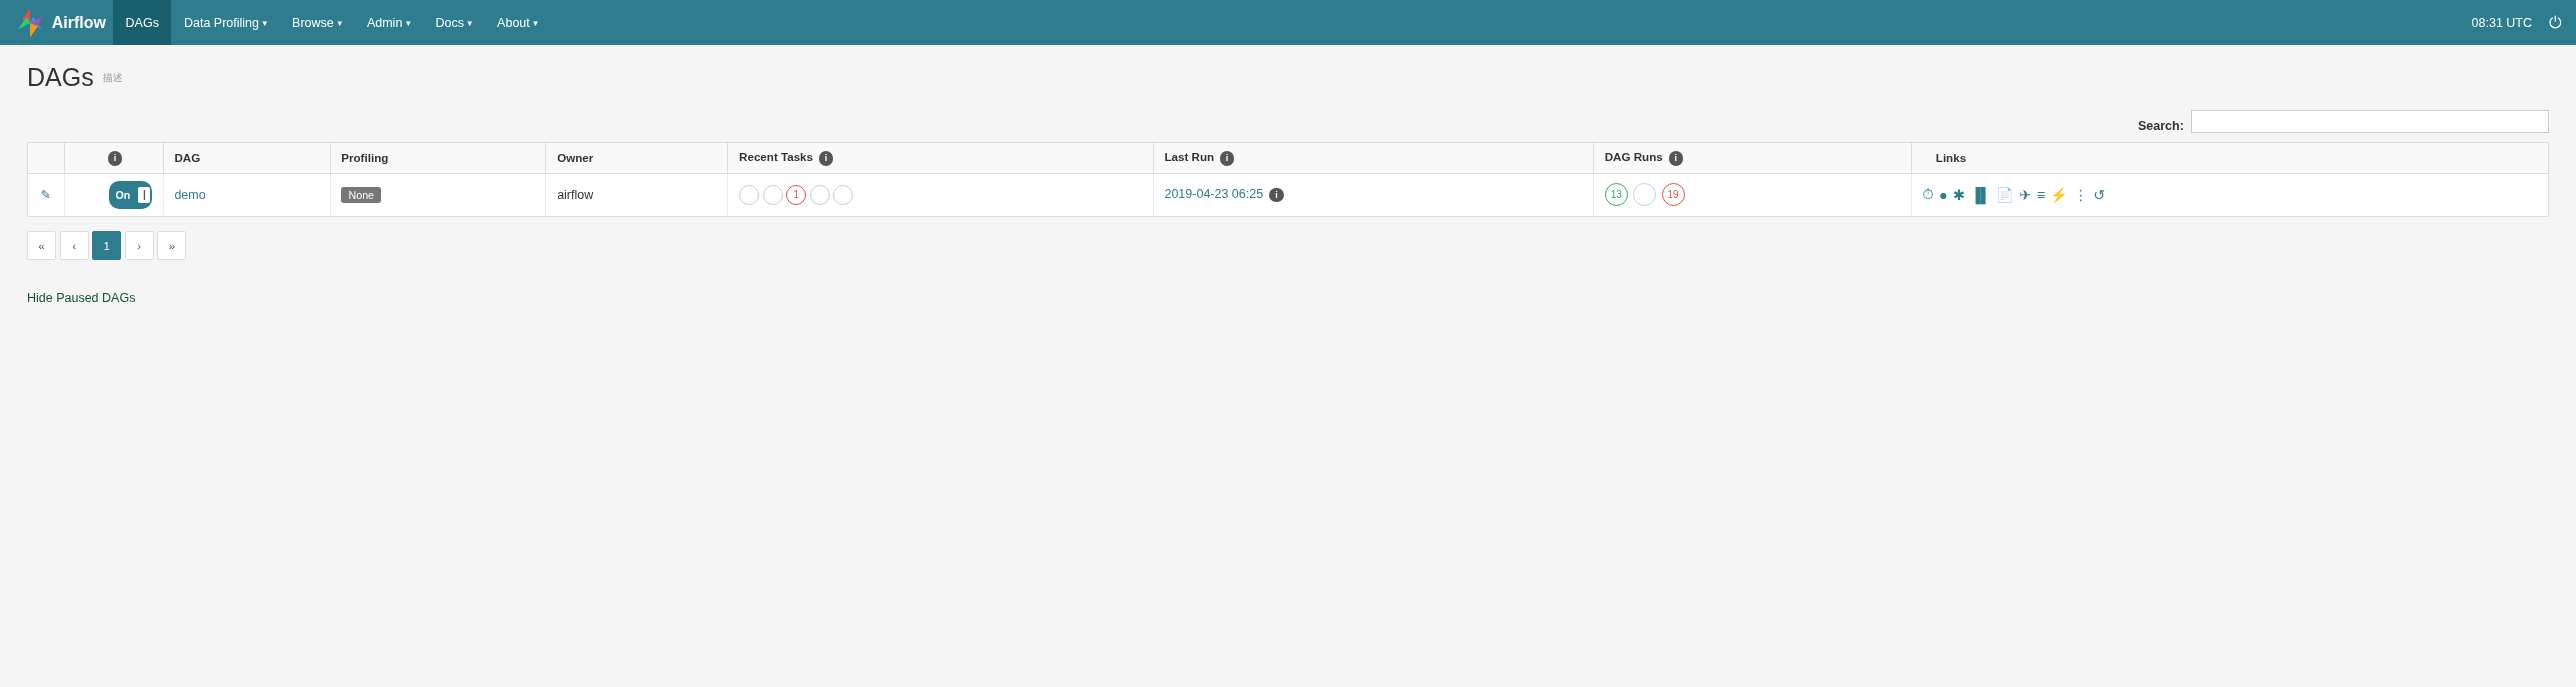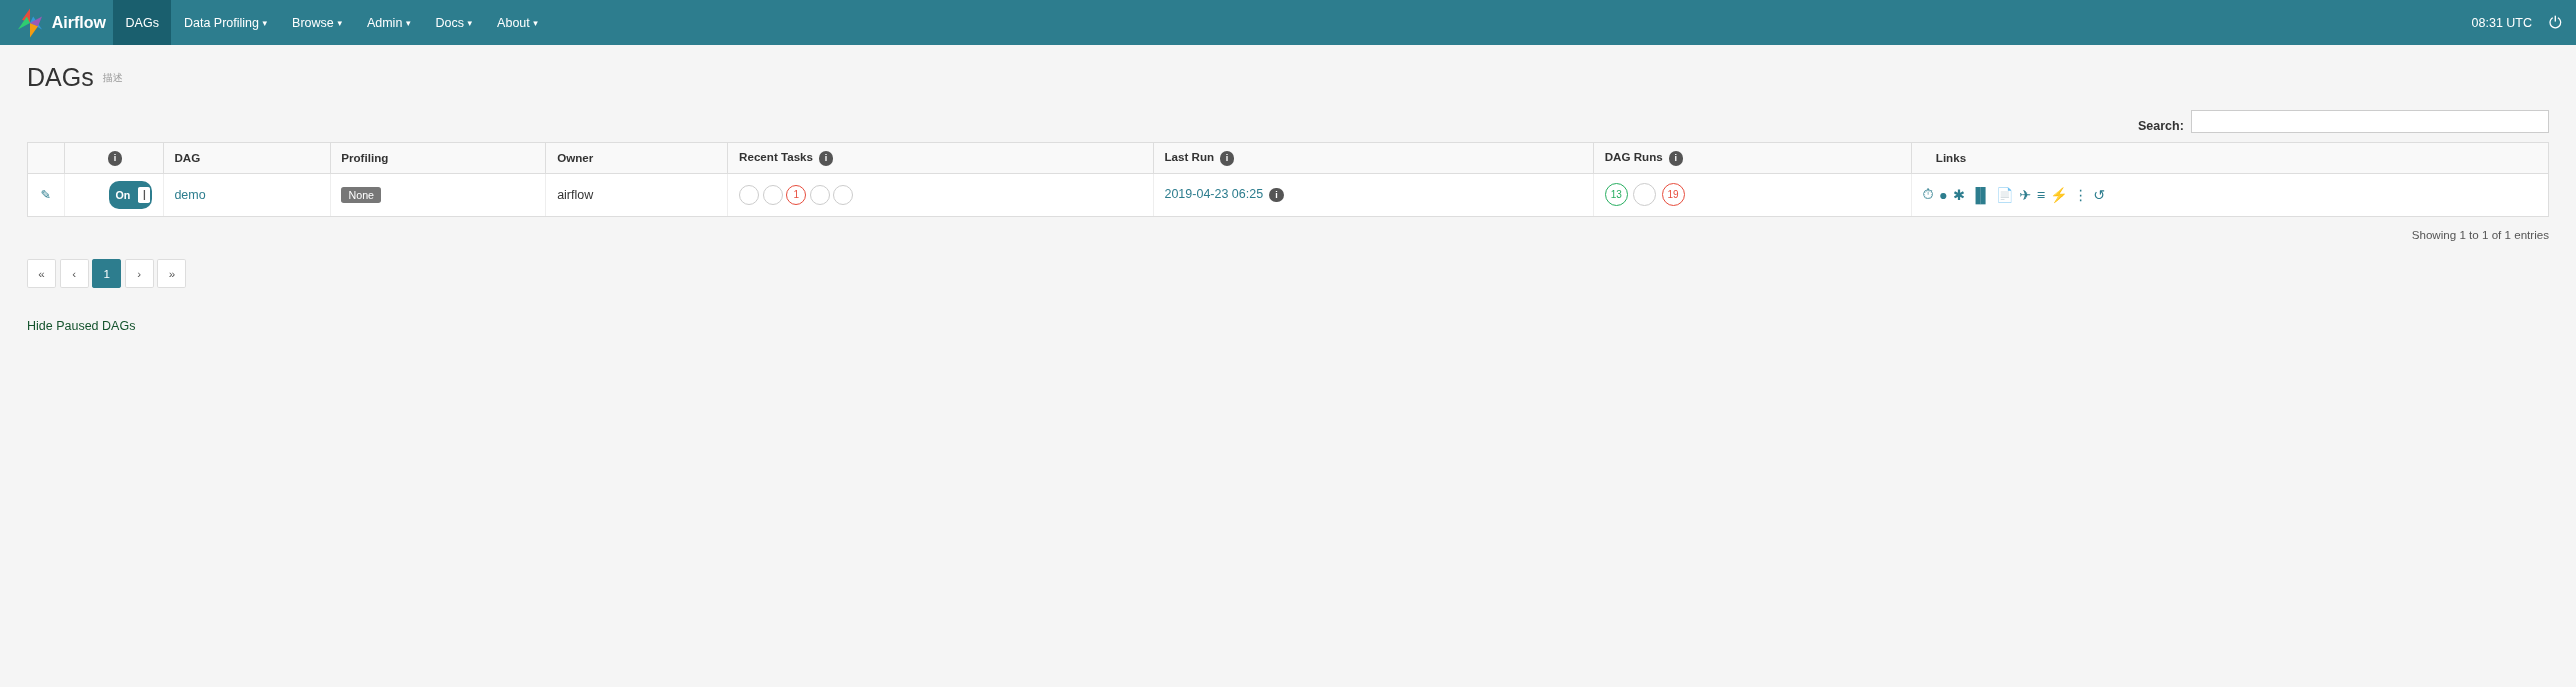--- a/index.html
+++ b/index.html
@@ -432,21 +432,20 @@
               <a class="link-icon" title="Refresh">⋮</a>
               <a class="link-icon" title="Delete DAG">↺</a>
             </div>
           </td>
         </tr>
       </tbody>
     </table>
   </div>
 
   
-  <div class="footer-info">Showing 1 to 1 of 1 entries</div>
 
   
   <div class="pagination">
     <button class="page-btn">«</button>
     <button class="page-btn">‹</button>
     <button class="page-btn active">1</button>
     <button class="page-btn">›</button>
     <button class="page-btn">»</button>
   </div>
 

